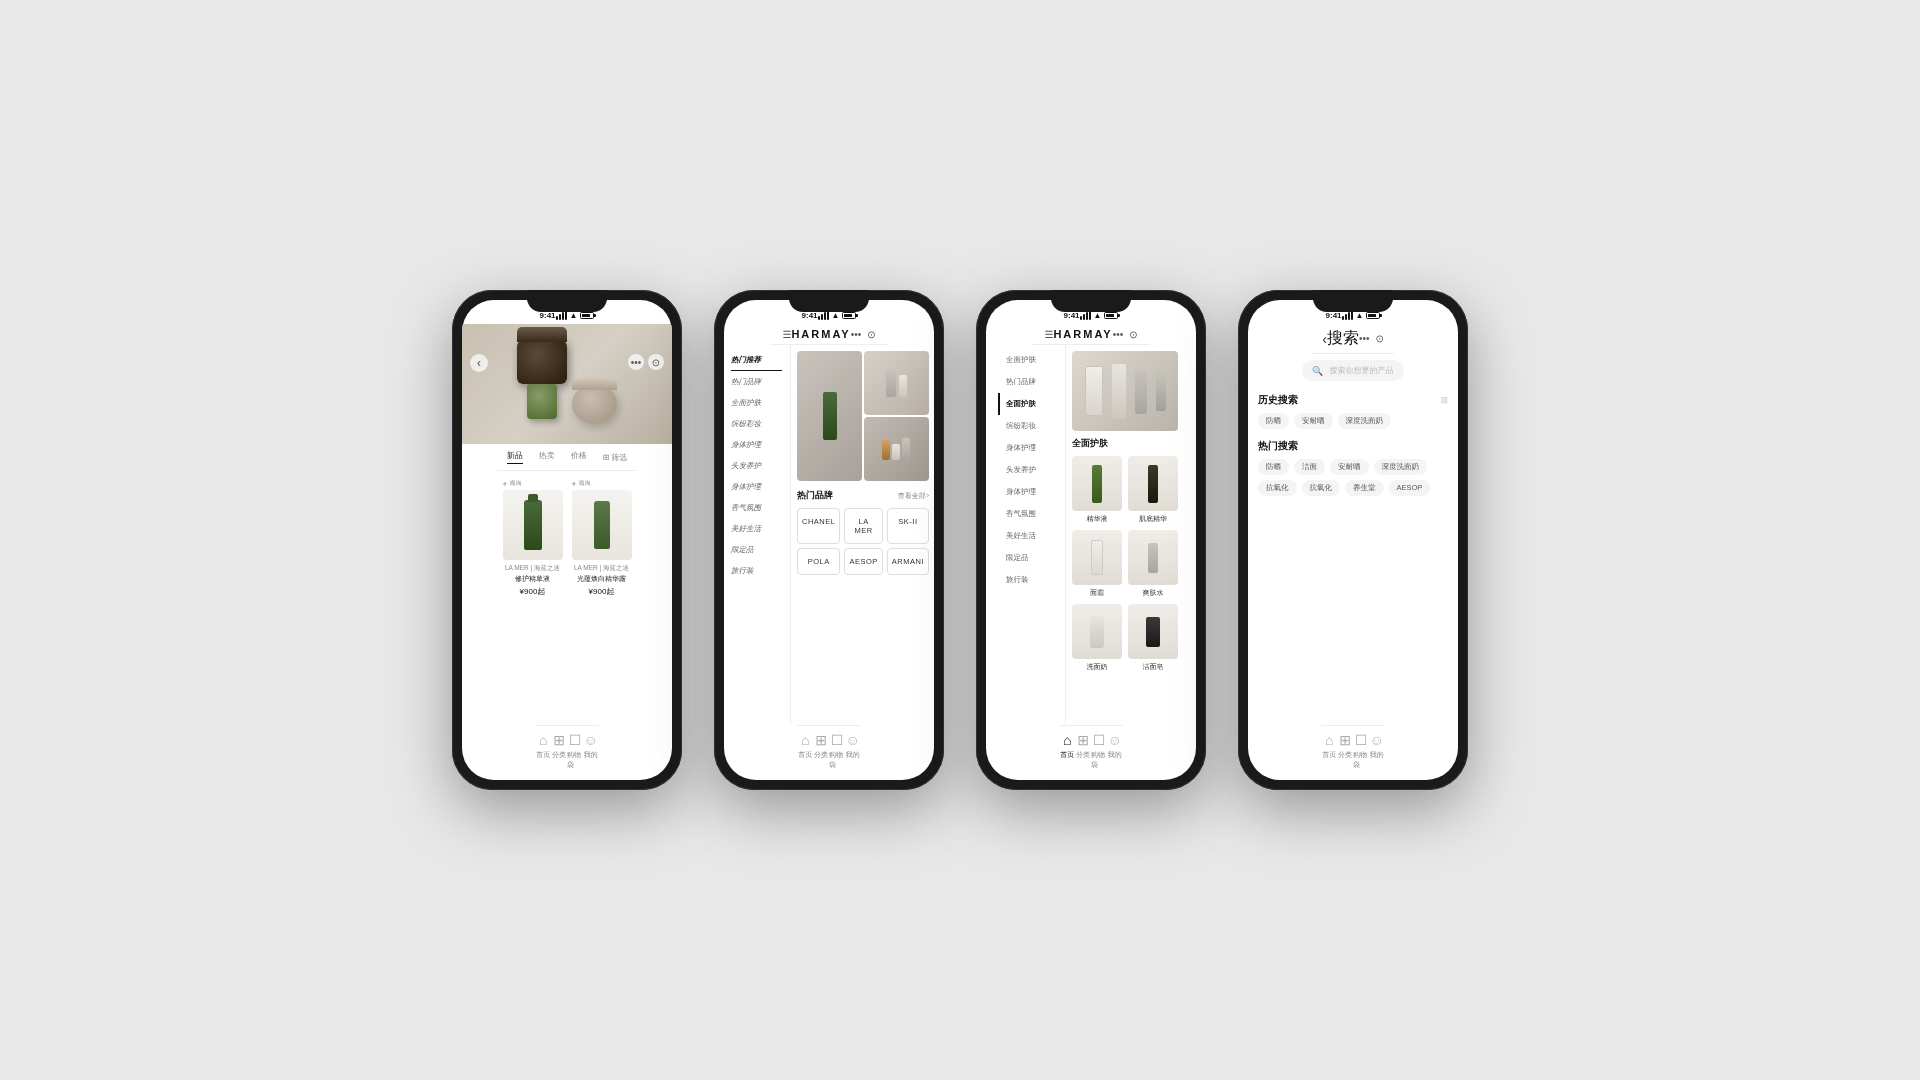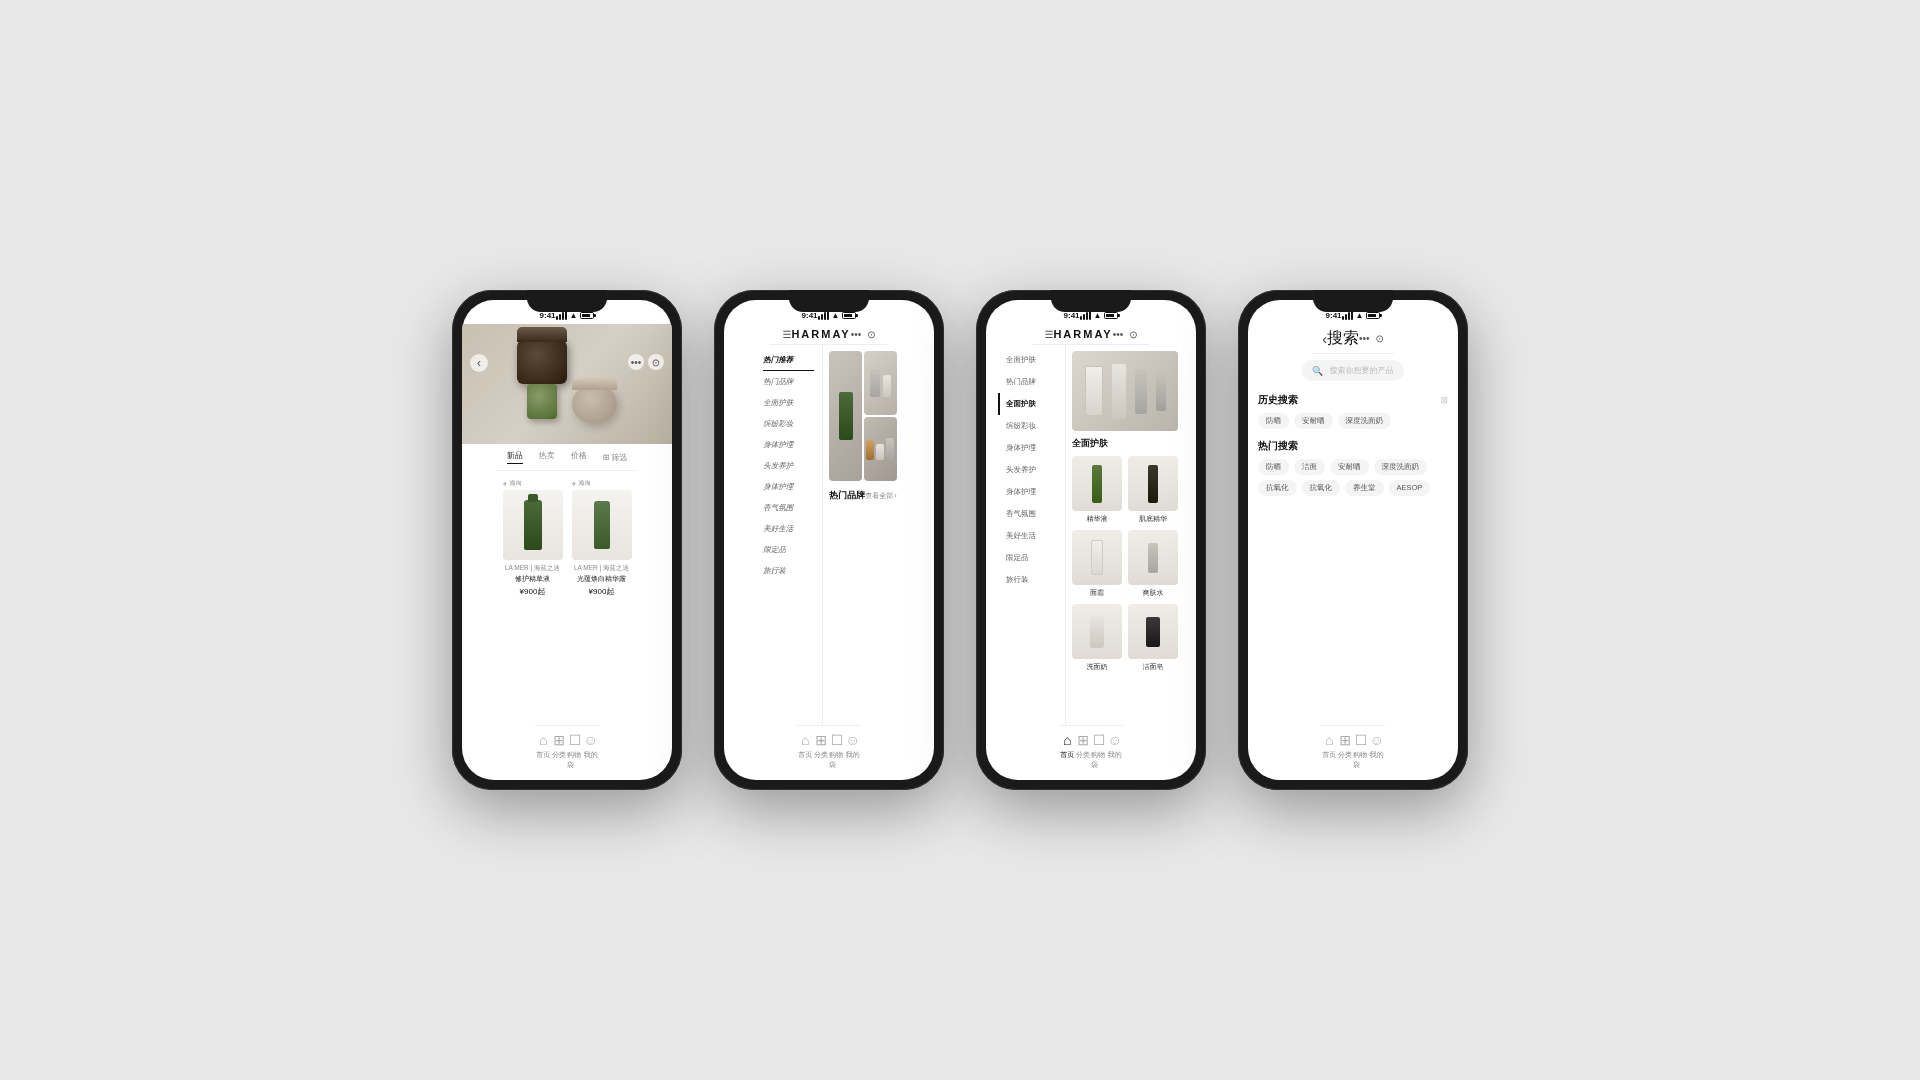--- a/index.html
+++ b/index.html
@@ -787,20 +787,28 @@
           </div>
 
           <div class="p2-section-header">
             <span class="p2-section-title">热门品牌</span>
             <span class="p2-see-all">
               <span>查看全部</span>
               <span>›</span>
             </span>
           </div>
 
+          <div class="p2-brands-grid">
+            <div class="p2-brand-card">CHANEL</div>
+            <div class="p2-brand-card">LA MER</div>
+            <div class="p2-brand-card">SK-II</div>
+            <div class="p2-brand-card">POLA</div>
+            <div class="p2-brand-card">AESOP</div>
+            <div class="p2-brand-card">ARMANI</div>
+          </div>
         </div>
       </div>
 
       <div class="bottom-nav">
         <div class="nav-item">
           <span class="nav-icon">⌂</span>
           <span class="nav-label">首页</span>
         </div>
         <div class="nav-item">
           <span class="nav-icon">⊞</span>

